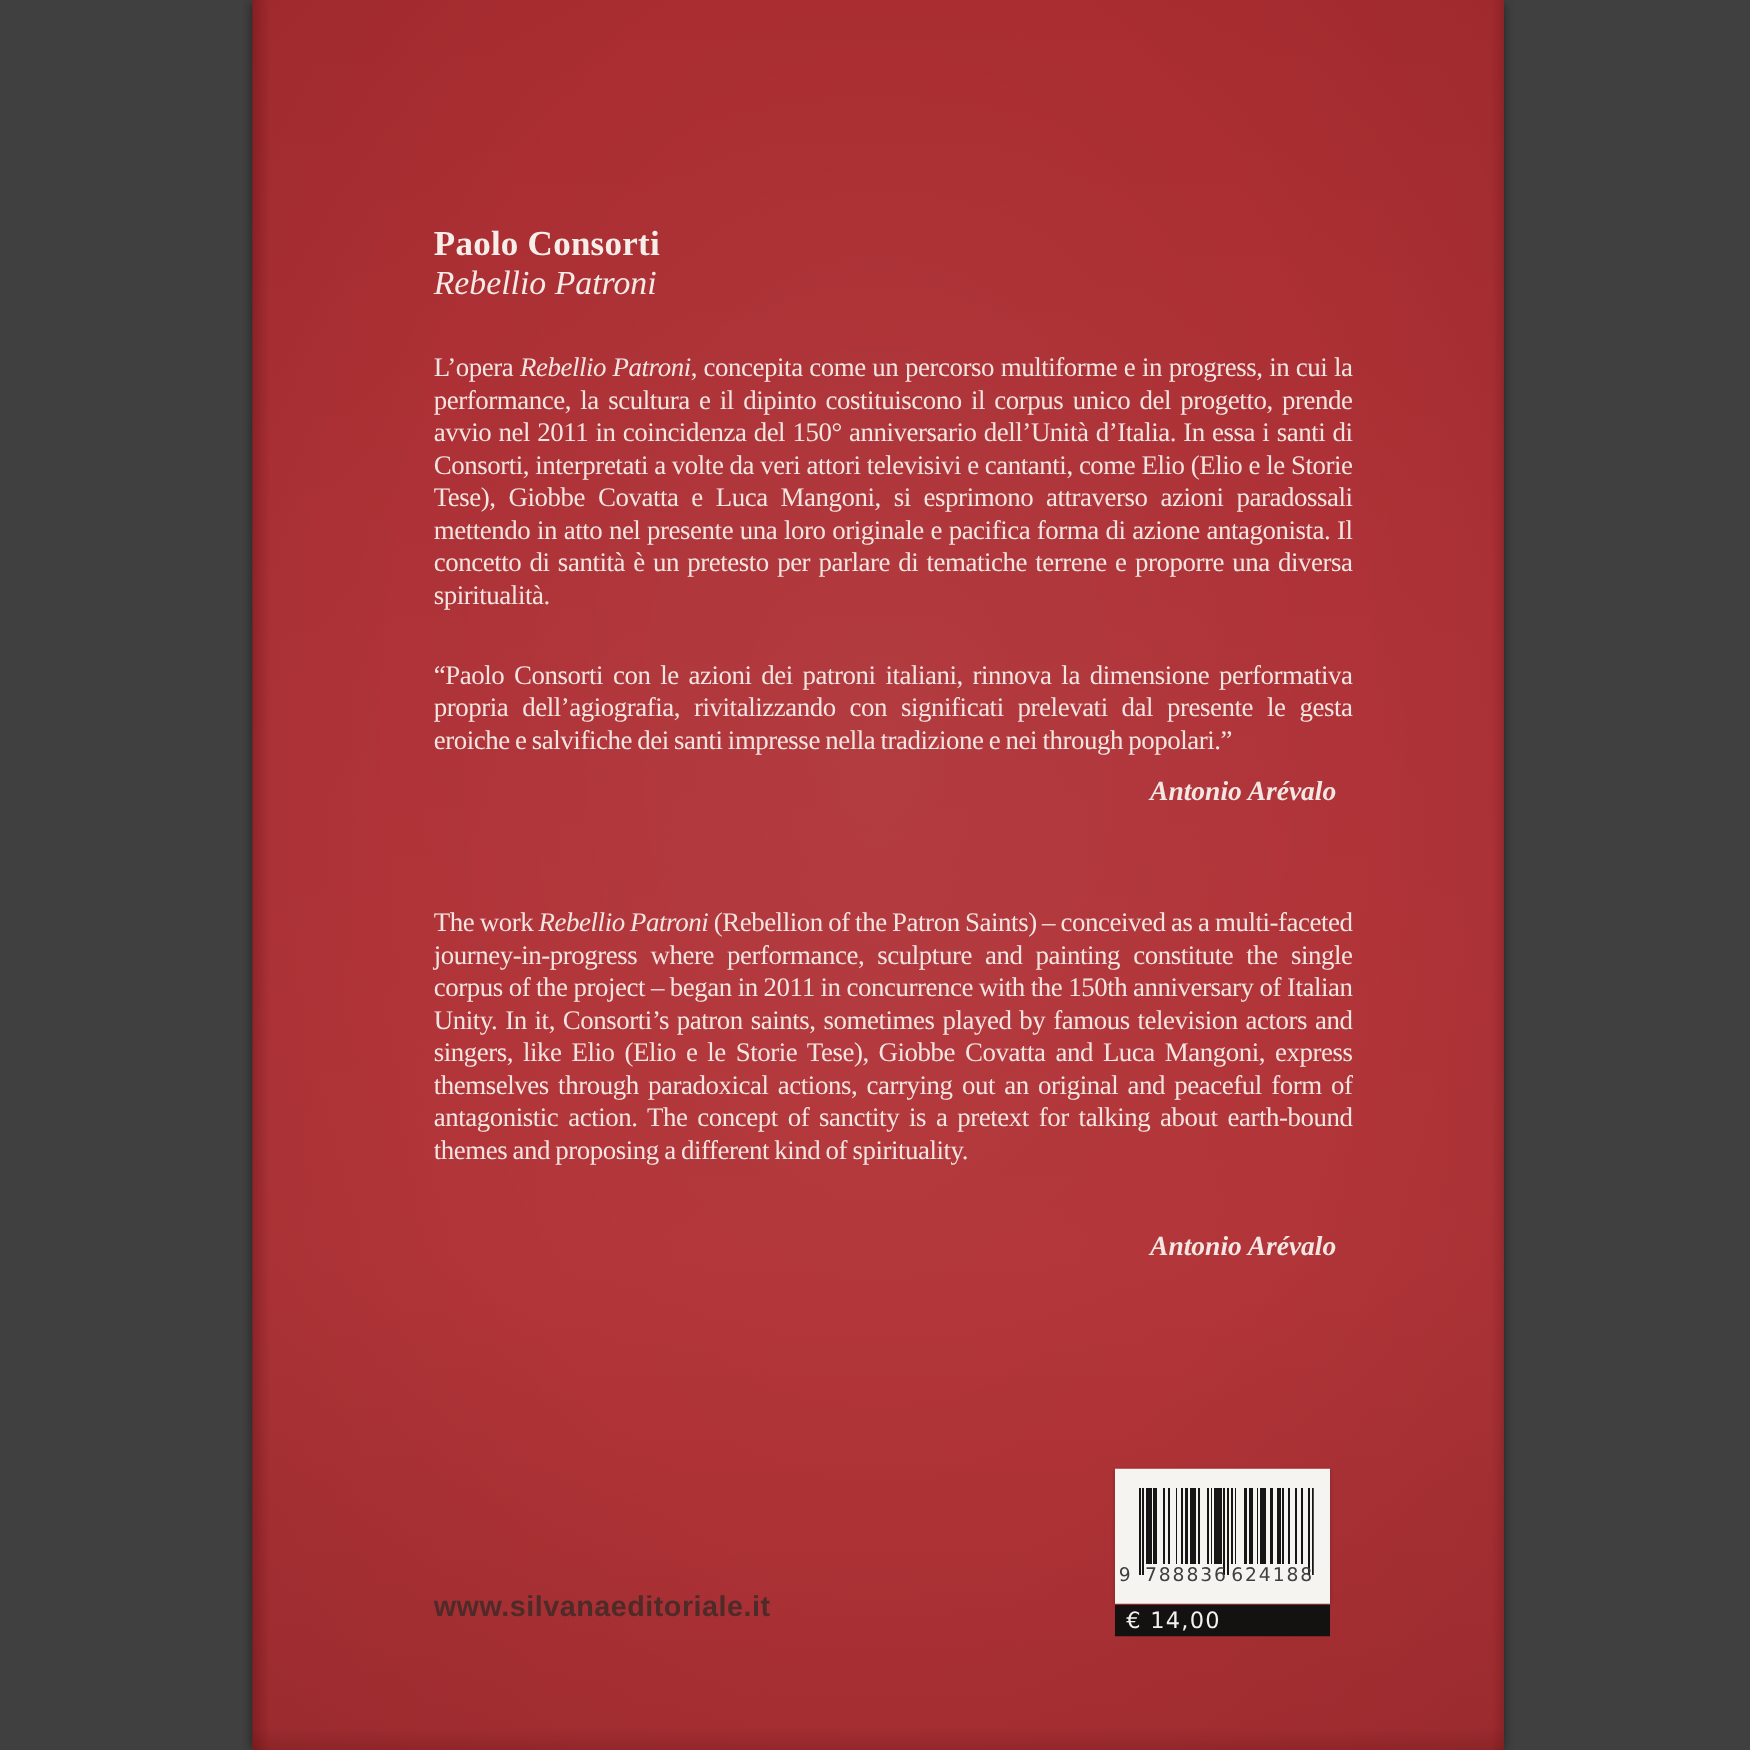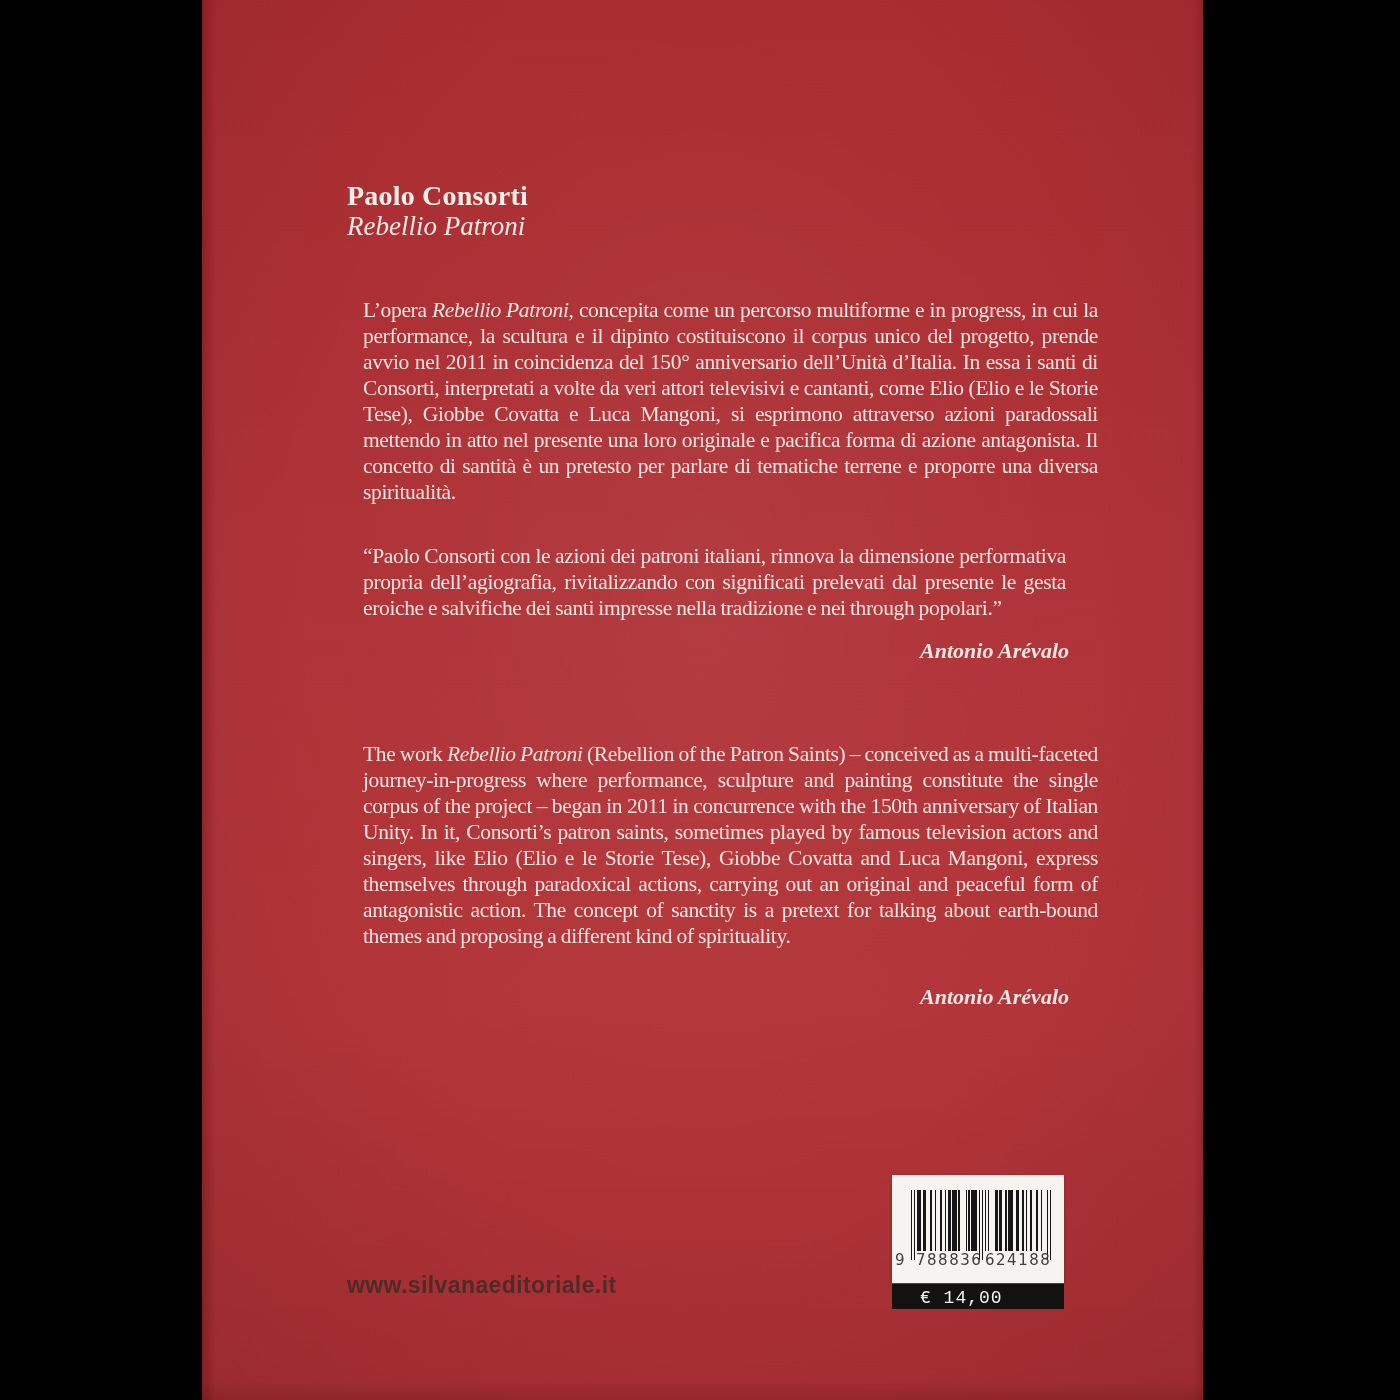--- a/index.html
+++ b/index.html
@@ -2,40 +2,40 @@
 <html><head>
 <meta charset="utf-8">
 <style>
   html,body{margin:0;padding:0;}
   body{
     width:1400px;height:1400px;
     background:#ffffff;
     font-family:"Liberation Serif","DejaVu Serif",serif;
     overflow:hidden;position:relative;
   }
-  .page{position:absolute;inset:0;background:#000000;}
+  .page{position:absolute;inset:0;background:#404040;}
   .book{
     position:absolute;left:202px;top:0;width:1001px;height:1400px;
     background:linear-gradient(180deg,#a92d31 0%,#af3338 40%,#b23539 72%,#a82f33 100%);
     box-shadow:-4px 0 6px -2px rgba(0,0,0,.25), 4px 0 6px -2px rgba(0,0,0,.22), 0 3px 8px rgba(0,0,0,.18);
   }
   .sheen{
     position:absolute;inset:0;pointer-events:none;
     background:
       linear-gradient(90deg,rgba(70,0,5,.28) 0,rgba(70,0,5,0) 14px),
       linear-gradient(270deg,rgba(70,0,5,.18) 0,rgba(70,0,5,0) 10px),
       linear-gradient(0deg,rgba(60,0,5,.15) 0,rgba(60,0,5,0) 18px),
       radial-gradient(ellipse at 50% 42%,rgba(255,255,255,.045) 0%,rgba(0,0,0,0) 55%,rgba(30,0,0,.10) 100%);
   }
   .blk{position:absolute;left:145px;width:735px;color:#f2e5e1;}
   .title-block{top:181px;line-height:30px;}
   .author{font-weight:bold;font-size:28px;color:#f7eeea;letter-spacing:.2px;}
   .work{font-style:italic;font-size:27px;color:#f5eae6;}
   .para{
-    margin:16px;font-size:21.5px;line-height:26px;
+    margin:0;font-size:21.5px;line-height:26px;
     letter-spacing:-0.35px;word-spacing:-0.8px;
     text-align:justify;
   }
   .p-it{top:281px;}
   .q-it{top:527px;}
   .p-en{top:725px;}
   .q-en{top:969px;}
   .attrib{
     margin:14px 0 0 0;font-size:22px;line-height:27px;
     text-align:right;padding-right:13px;
@@ -60,21 +60,21 @@
   .bc-lead{left:3px;width:16px;text-align:left;letter-spacing:0;}
   .bc-g1{left:24px;width:64px;text-align:right;}
   .bc-g2{left:93px;width:64px;text-align:right;}
   .price-strip{
     position:absolute;left:690px;top:1284px;width:172px;height:25px;
     background:#141211;color:#f3f1ee;
     font-family:"DejaVu Sans","Liberation Sans",sans-serif;
     font-size:18px;line-height:25px;letter-spacing:1px;
     padding-left:0;box-sizing:border-box;
   }
-  .price-strip span{margin-left:28px;font-family:Liberation Mono, monospace;}
+  .price-strip span{margin-left:9px;}
 </style>
 </head>
 <body>
 
 <div class="page">
   <div class="book">
     <div class="sheen"></div>
 
     <div class="blk title-block">
       <div class="author">Paolo Consorti</div>

